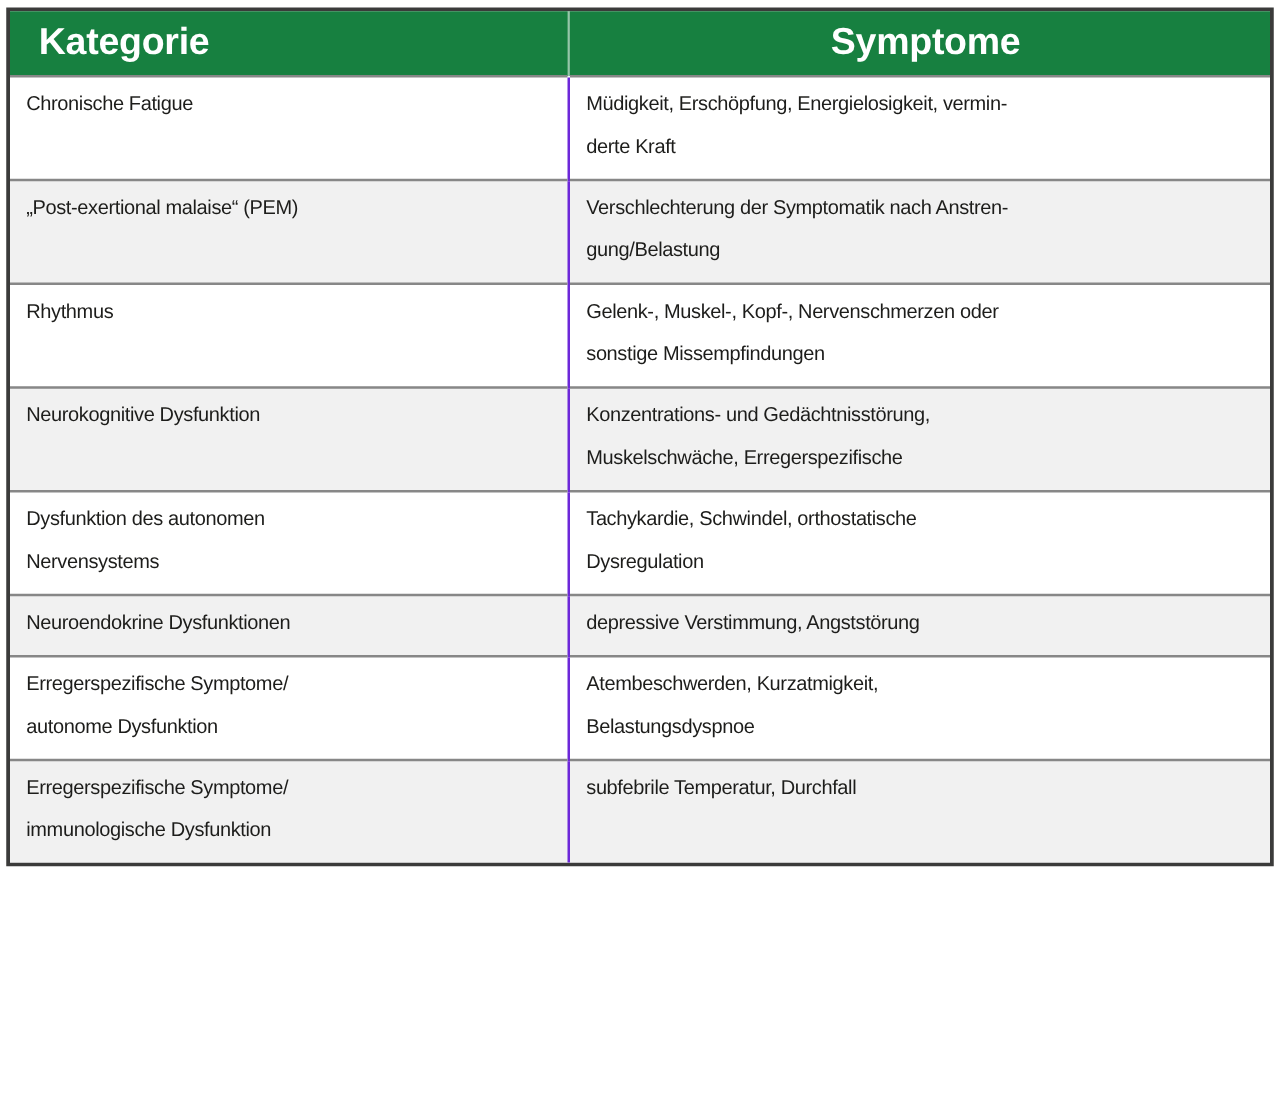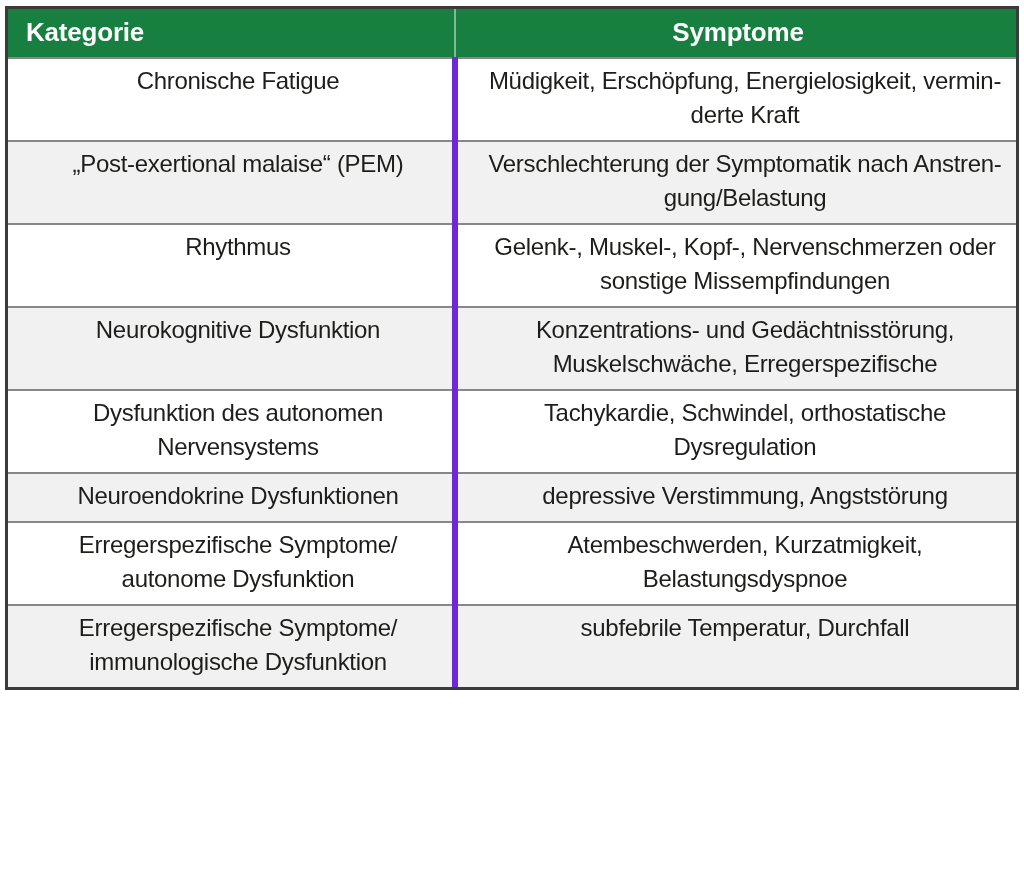--- a/index.html
+++ b/index.html
@@ -17,44 +17,44 @@
   }
   table.symptom-table {
     width: 100%;
     border-collapse: collapse;
     table-layout: fixed;
   }
   col.col-category { width: 447px; }
   thead th {
     background: #178040;
     color: #ffffff;
-    font-size: 26px;
+    font-size: 30px;
     font-weight: bold;
     text-align: left;
     vertical-align: middle;
-    padding: 8px 14px 9px 18px;
+    padding: 8px 14px 9px 23px;
     letter-spacing: -0.2px;
   }
   thead th.symptom-col {
     border-left: 2px solid rgba(255,255,255,0.45);
     text-align: center;
   }
   tbody td {
-    font-size: 24px;
+    font-size: 16px;
     line-height: 34px;
     color: #1d1d1b;
     vertical-align: top;
-    text-align: center;
-    padding: 5px 12px 8px 28px;
+    text-align: left;
+    padding: 5px 12px 8px 13px;
     letter-spacing: -0.3px;
     white-space: pre-line;
     border-top: 2px solid #878787;
   }
   tbody td.symptom-cell {
-    border-left: 6px solid #6d28d9;
+    border-left: 2px solid #6d28d9;
   }
   tbody tr:nth-child(even) {
     background: #f1f1f1;
   }
   tbody tr:nth-child(odd) {
     background: #ffffff;
   }
 </style>
 </head>
 <body>

